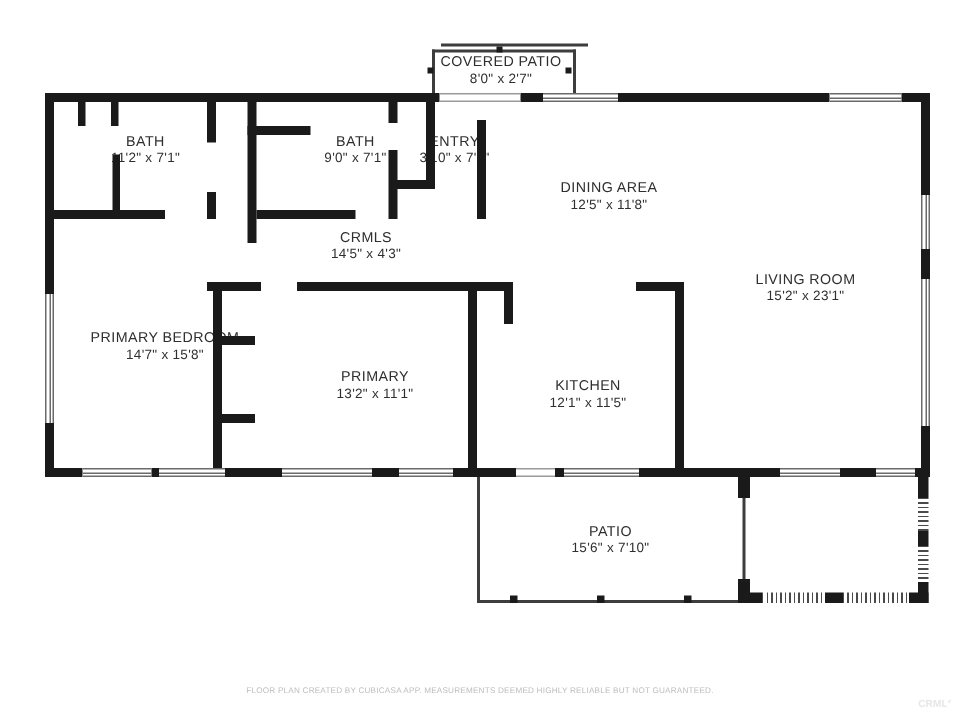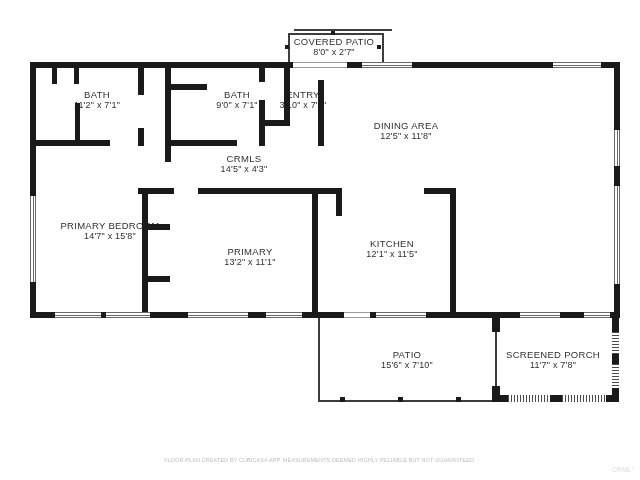--- a/index.html
+++ b/index.html
@@ -128,36 +128,36 @@
     <span class="dm">3'10" x 7'1"</span>
   </div>
   <div class="label" style="left:406px;top:120px;">
     <span class="nm">DINING AREA</span>
     <span class="dm">12'5" x 11'8"</span>
   </div>
   <div class="label" style="left:244px;top:153px;">
     <span class="nm">CRMLS</span>
     <span class="dm">14'5" x 4'3"</span>
   </div>
+  <div class="label" style="left:537px;top:181px;">
+    <span class="nm">LIVING ROOM</span>
+    <span class="dm">15'2" x 23'1"</span>
+  </div>
   <div class="label" style="left:110px;top:220px;">
     <span class="nm">PRIMARY BEDROOM</span>
     <span class="dm">14'7" x 15'8"</span>
   </div>
   <div class="label" style="left:250px;top:246px;">
     <span class="nm">PRIMARY</span>
     <span class="dm">13'2" x 11'1"</span>
   </div>
-  <div class="label" style="left:392px;top:238px;">
+  <div class="label" style="left:392px;top:252px;">
     <span class="nm">KITCHEN</span>
     <span class="dm">12'1" x 11'5"</span>
   </div>
   <div class="label" style="left:407px;top:349px;">
     <span class="nm">PATIO</span>
     <span class="dm">15'6" x 7'10"</span>
   </div>
-  <div class="label" style="left:553px;top:349px;">
-    <span class="nm">SCREENED PORCH</span>
-    <span class="dm">11'7" x 7'8"</span>
-  </div>
 
   <div class="footer">FLOOR PLAN CREATED BY CUBICASA APP. MEASUREMENTS DEEMED HIGHLY RELIABLE BUT NOT GUARANTEED.</div>
   <div class="wm">CRMLS</div>
 </div>
 
 </body></html>

